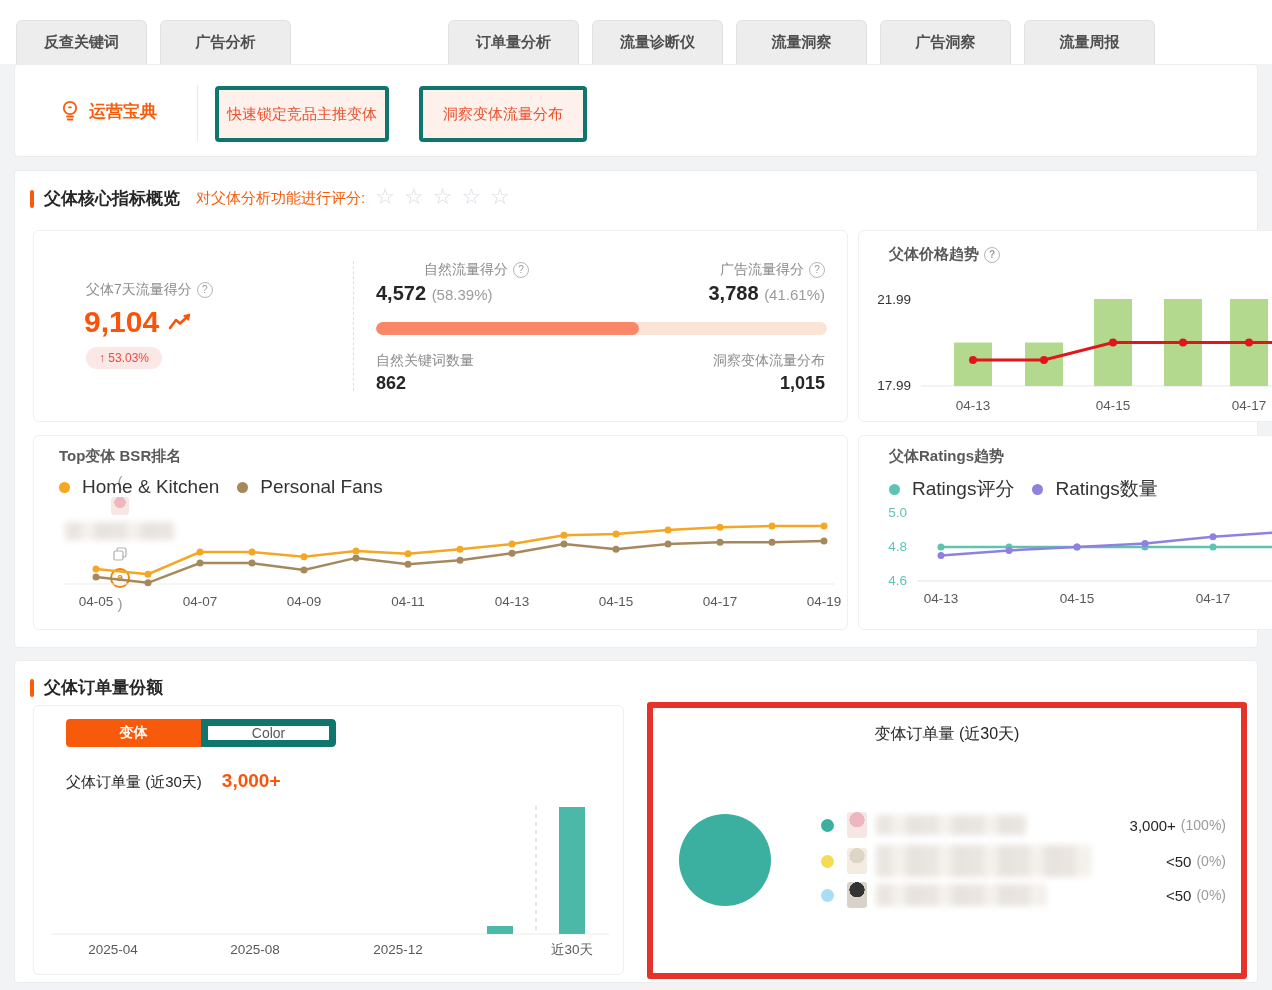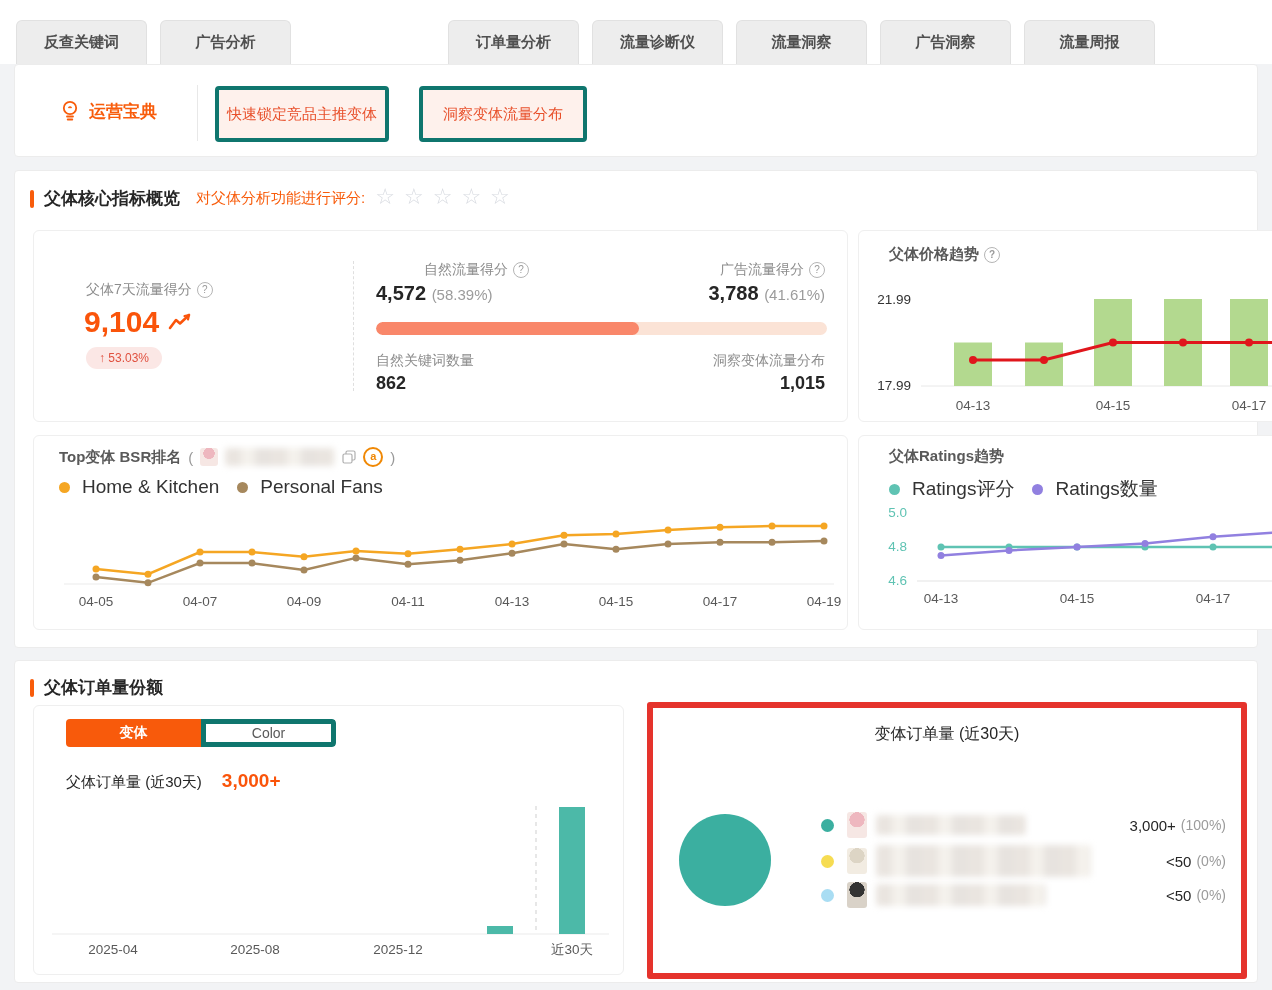--- a/index.html
+++ b/index.html
@@ -57,21 +57,21 @@
   .thumb.beige{background:radial-gradient(circle at 50% 30%,#DDD5C5 0 36%,#F2ECE2 37%);}
   .thumb.black{background:radial-gradient(circle at 50% 30%,#333333 0 36%,#D9D2C8 37%);}
   .thumb.small{width:18px;height:18px;}
   .a-icon{display:inline-block;width:16px;height:16px;border:2px solid #F08804;border-radius:50%;color:#F08804;
           font-size:11px;font-weight:bold;line-height:15px;text-align:center;cursor:pointer;}
 
   
   .toggle{position:absolute;display:flex;height:28px;border-radius:4px;overflow:hidden;}
   .toggle .seg{width:135px;display:flex;align-items:center;justify-content:center;font-size:14px;cursor:pointer;box-sizing:border-box;}
   .seg.on{background:#F85A0B;color:#FFFFFF;font-weight:bold;border-radius:0;}
-  .seg.off{background:#FFFFFF;color:#595959;border:5px solid #0f766e;border-radius:0 4px 4px 0;}
+  .seg.off{background:#FFFFFF;color:#595959;border:7px solid #0f766e;border-radius:0 4px 4px 0;}
   .orders-lbl{font-size:15px;color:#262626;}
   .orders-val{font-size:19px;font-weight:bold;color:#FA540A;}
 
   .red-frame{position:absolute;border:6px solid #E5332C;border-radius:3px;background:#FFFFFF;box-sizing:border-box;}
   .vc-title{position:absolute;top:16px;left:0;width:100%;text-align:center;font-size:16px;color:#262626;}
   .pie{position:absolute;border-radius:50%;}
   .lg-row{position:absolute;display:flex;align-items:center;height:34px;}
   .lg-val{font-size:15px;color:#262626;}
   .lg-pct{font-size:14px;color:#9B9B9B;margin-left:5px;}
 </style>
@@ -193,21 +193,21 @@
         <polyline points="114,78.89999999999993 185,78.89999999999993 254,61.5 324,61.5 390,61.5 430,61.5" fill="none" stroke="#E0161C" stroke-width="3"></polyline>
         <circle cx="114" cy="78.89999999999993" r="4" fill="#E0161C"></circle>
         <circle cx="185" cy="78.89999999999993" r="4" fill="#E0161C"></circle>
         <circle cx="254" cy="61.5" r="4" fill="#E0161C"></circle>
         <circle cx="324" cy="61.5" r="4" fill="#E0161C"></circle>
         <circle cx="390" cy="61.5" r="4" fill="#E0161C"></circle>
       </svg>
   </div>
 
   <div class="card" style="left:33px;top:435px;width:815px;height:195px;">
-    <div class="abs" style="left:25px;top:11px;display:flex;align-items:center;gap:7px;">
+    <div class="abs" style="left:25px;top:11px;display:flex;align-items:center;gap:7px;flex-direction:column;">
       <span class="card-title">Top变体 BSR排名</span>
       <span style="color:#999;font-size:15px;">(</span>
       <span class="thumb small pink"></span>
       <span class="blur-strip" style="width:110px;height:18px;"></span>
       <svg width="14" height="14" viewBox="0 0 14 14">
         <rect x="4" y="1" width="9" height="9" rx="1.5" fill="#fff" stroke="#AFAFAF" stroke-width="1.2"></rect>
         <rect x="1" y="4" width="9" height="9" rx="1.5" fill="#fff" stroke="#AFAFAF" stroke-width="1.2"></rect>
       </svg>
       <span class="a-icon">a</span>
       <span style="color:#999;font-size:15px;">)</span>

